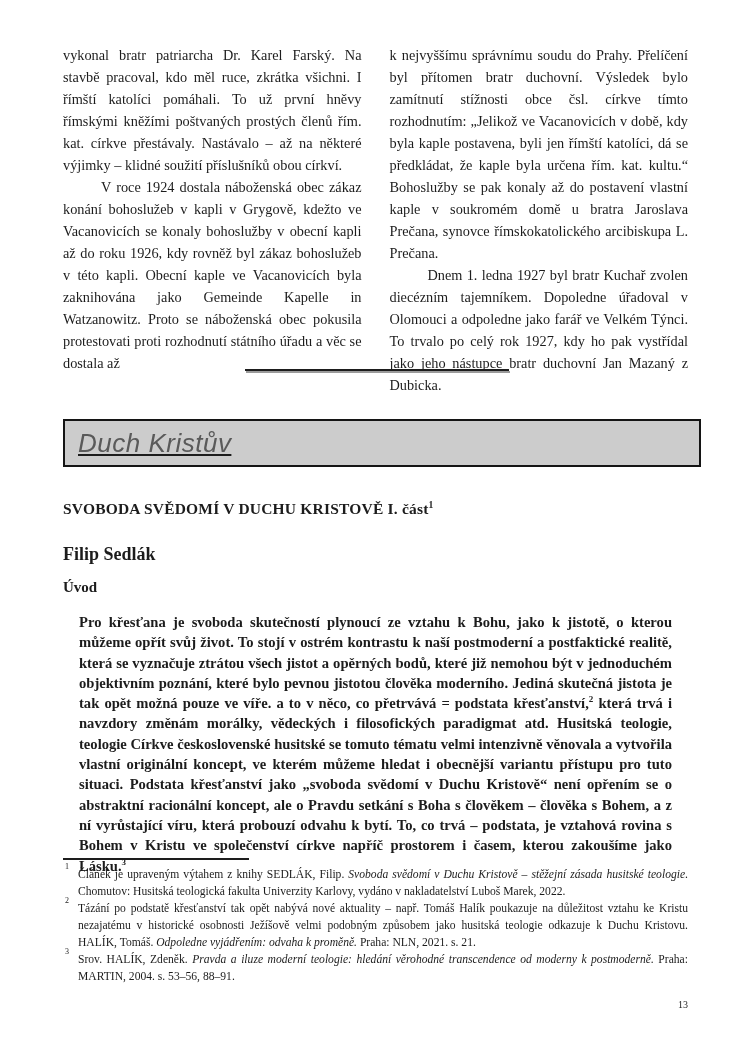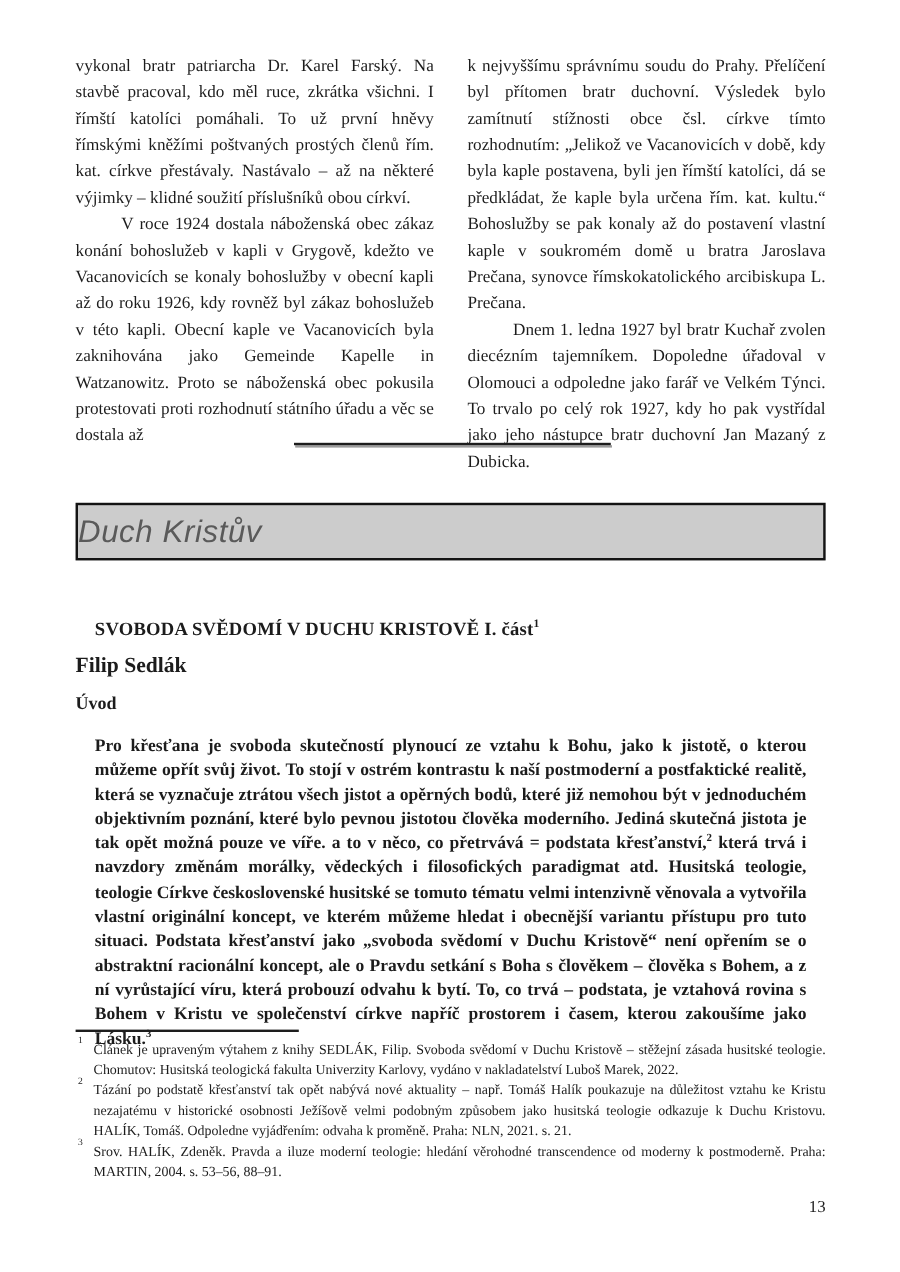--- a/index.html
+++ b/index.html
@@ -22,29 +22,29 @@
   
   .divider {
     position:absolute; top:369px; left:245px; width:264px; height:2px;
     background:#1d1d1d; box-shadow:1px 2px 0 #9b9b9b;
   }
 
   
   .banner {
     position:absolute; top:419px; left:63px; width:621px; height:44px;
     border:2px solid #141414; display:flex; align-items:center;
-    box-sizing:content-box;
+    padding-left:13px; box-sizing:content-box;text-decoration:underline;
   }
   .banner span {
     font-family:"Liberation Sans", sans-serif; font-style:italic;
     font-size:26px; letter-spacing:0.5px;
   }
 
   .title {
-    position:absolute; top:500px; left:63px; width:625px; margin:16px;
+    position:absolute; top:500px; left:63px; width:625px; margin:0;
     font-size:15.5px; font-weight:bold; letter-spacing:0.2px;
   }
   .author {
     position:absolute; top:544px; left:63px; width:625px;
     font-size:18px; font-weight:bold;
   }
 
   .main { position:absolute; top:579px; left:63px; width:625px; }
   .main h2 { margin:0 0 3px 0; font-size:15px; font-weight:bold; }
   .main p { margin:16px; font-size:14.6px; line-height:20.3px; text-align:justify;font-weight:bold; }
@@ -53,25 +53,25 @@
   
   .footnotes { position:absolute; top:858px; left:63px; width:625px; }
   .fnrule { width:186px; height:2px; background:#1d1d1d; margin-bottom:6px; }
   .fn {
     position:relative; padding-left:15px; font-size:11.6px;
     line-height:17px; text-align:justify;
   }
   .fn .fnnum { position:absolute; left:2px; top:1px; font-size:8px; }
 
   .pagenum {
-    position:absolute; top:999px; right:62px; font-size:14px;
+    position:absolute; top:999px; right:62px; font-size:10px;
   }
 
   sup { font-size:0.62em; line-height:0; vertical-align:super; }
-  .it { }
+  .it { font-style:italic; }
   .bd { font-weight:bold; }
 </style>
 </head>
 <body>
 
 <div class="page">
 
   <section class="top-columns">
     <div class="col">
       <p><span>vykonal bratr patriarcha Dr. Karel Farský. Na stavbě pracoval, kdo měl ruce, zkrátka všichni. I římští katolíci pomáhali. To už první hněvy římskými kněžími poštvaných prostých členů řím. kat. církve přestávaly. Nastávalo – až na některé výjimky – klidné soužití příslušníků obou církví.</span></p>

